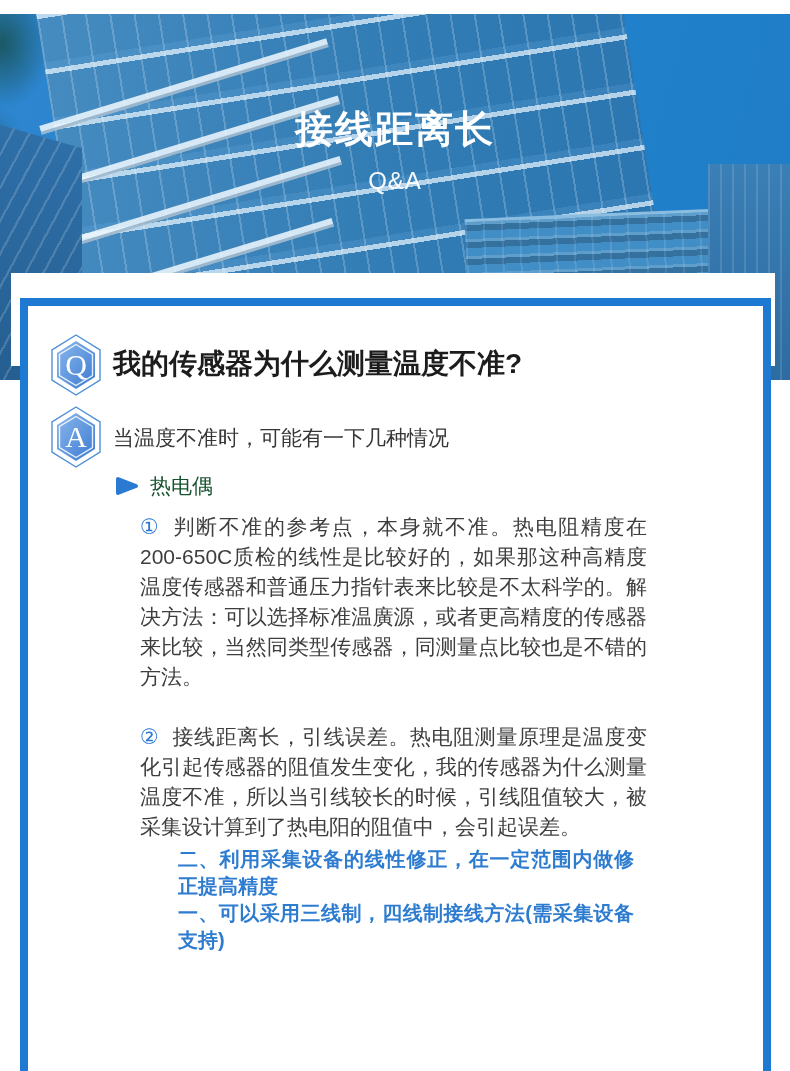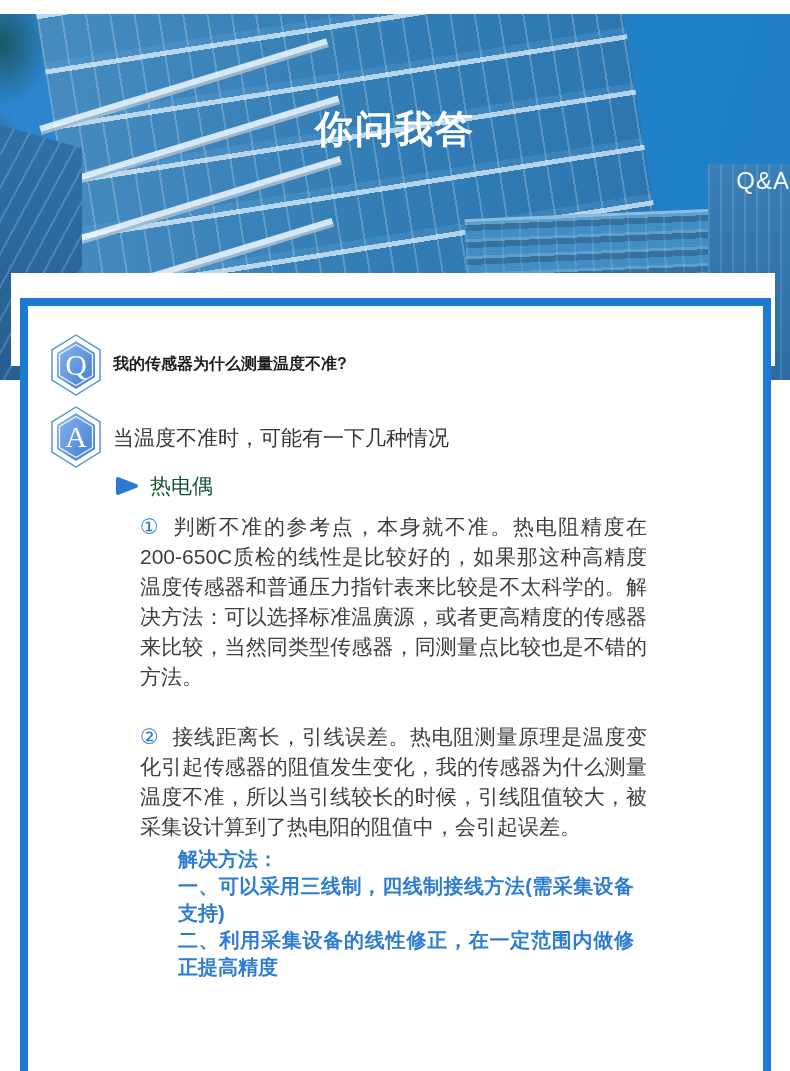--- a/index.html
+++ b/index.html
@@ -42,33 +42,33 @@
             repeating-linear-gradient(180deg,#5f9dcb 0 3px,#34719f 3px 9px,#418ec6 9px 17px); }
   .building-right2 { position:absolute; left:708px; top:150px; width:90px; height:226px;
           background:
             repeating-linear-gradient(90deg, rgba(255,255,255,.12) 0 2px, transparent 2px 12px),
             linear-gradient(180deg,#3a7fb6,#2c6ba0); }
   .tree2 { position:absolute; left:612px; top:240px; width:60px; height:130px;
           background:radial-gradient(ellipse 24px 60px at 50% 50%, rgba(60,120,80,.55), transparent 70%);
           filter:blur(2px); }
   .hero-title { position:absolute; left:0; top:94px; width:100%; text-align:center;
           color:#fff; font-size:38px; font-weight:bold; letter-spacing:2px; line-height:42px; }
-  .hero-sub { position:absolute; left:0; top:152px; width:100%; text-align:right;
+  .hero-sub { position:absolute; left:0; top:152px; width:100%; text-align:center;
           color:rgba(255,255,255,.95); font-size:24px; font-weight:200; letter-spacing:1px; line-height:30px; }
   
   .hero-cut { position:absolute; left:11px; top:273px; width:764px; height:93px; background:#fff; }
 
   
   .card { position:absolute; left:20px; top:298px; width:751px; height:1200px;
           background:#fff; border:8px solid #1d79d2; }
   .hex { position:absolute; width:56px; height:62px; }
   .hex-q { left:20px; top:28px; }
   .hex-a { left:20px; top:100px; }
   .q-text { position:absolute; left:85px; top:38px; width:560px;
-            font-size:16px; font-weight:bold; color:#1c1c1c; line-height:40px; }
+            font-size:28px; font-weight:bold; color:#1c1c1c; line-height:40px; }
   .a-text { position:absolute; left:85px; top:114px; width:560px;
             font-size:21px; color:#363636; line-height:36px; }
   .topic-row { position:absolute; left:87px; top:166px; width:400px; height:30px; }
   .topic-row svg { vertical-align:middle; margin-right:11px; }
   .topic-label { font-size:21px; color:#14532d; vertical-align:middle; }
   .point { position:absolute; left:112px; width:507px;
            font-size:21px; color:#3e3e3e; line-height:30px; text-align:justify; }
   .point-1 { top:206px; }
   .point-2 { top:416px; }
   .num { color:#2b7ad2; margin-right:13px; }
@@ -87,21 +87,21 @@
       <div class="facade-main"></div>
       <div class="slab slab1"></div>
       <div class="slab slab2"></div>
       <div class="slab slab3"></div>
       <div class="slab slab4"></div>
       <div class="facade-left"></div>
       <div class="building-right"></div>
       <div class="building-right2"></div>
       <div class="tree2"></div>
     </div>
-    <div class="hero-title">你问我答</div>
+    <div class="hero-title">接线距离长</div>
     <div class="hero-sub">Q&amp;A</div>
   </div>
   <div class="hero-cut"></div>
 
   <div class="card">
 
     <div class="hex hex-q">
       <svg width="56" height="62" viewBox="0 0 56 62">
         <defs>
           <linearGradient id="hexg1" x1="0" y1="0" x2="1" y2="1">
@@ -137,19 +137,18 @@
       <svg width="24" height="20" viewBox="0 0 24 20">
         <polygon points="3,3 21,10 3,17" fill="#2b7ad2" stroke="#2b7ad2" stroke-width="4" stroke-linejoin="round"></polygon>
       </svg><span class="topic-label">热电偶</span>
     </div>
 
     <div class="point point-1"><span class="num">①</span><span>判断不准的参考点，本身就不准。热电阻精度在200-650C质检的线性是比较好的，如果那这种高精度温度传感器和普通压力指针表来比较是不太科学的。解决方法：可以选择标准温廣源，或者更高精度的传感器来比较，当然同类型传感器，同测量点比较也是不错的方法。</span></div>
 
     <div class="point point-2"><span class="num">②</span><span>接线距离长，引线误差。热电阻测量原理是温度变化引起传感器的阻值发生变化，我的传感器为什么测量温度不准，所以当引线较长的时候，引线阻值较大，被采集设计算到了热电阳的阻值中，会引起误差。</span></div>
 
     <div class="solution">
-      <div class="sol-title">解决方法：</div>
+      <div>二、利用采集设备的线性修正，在一定范围内做修正提高精度</div>
       <div>一、可以采用三线制，四线制接线方法(需采集设备支持)</div>
-      <div>二、利用采集设备的线性修正，在一定范围内做修正提高精度</div>
     </div>
 
   </div>
 </div>
 
 </body></html>

